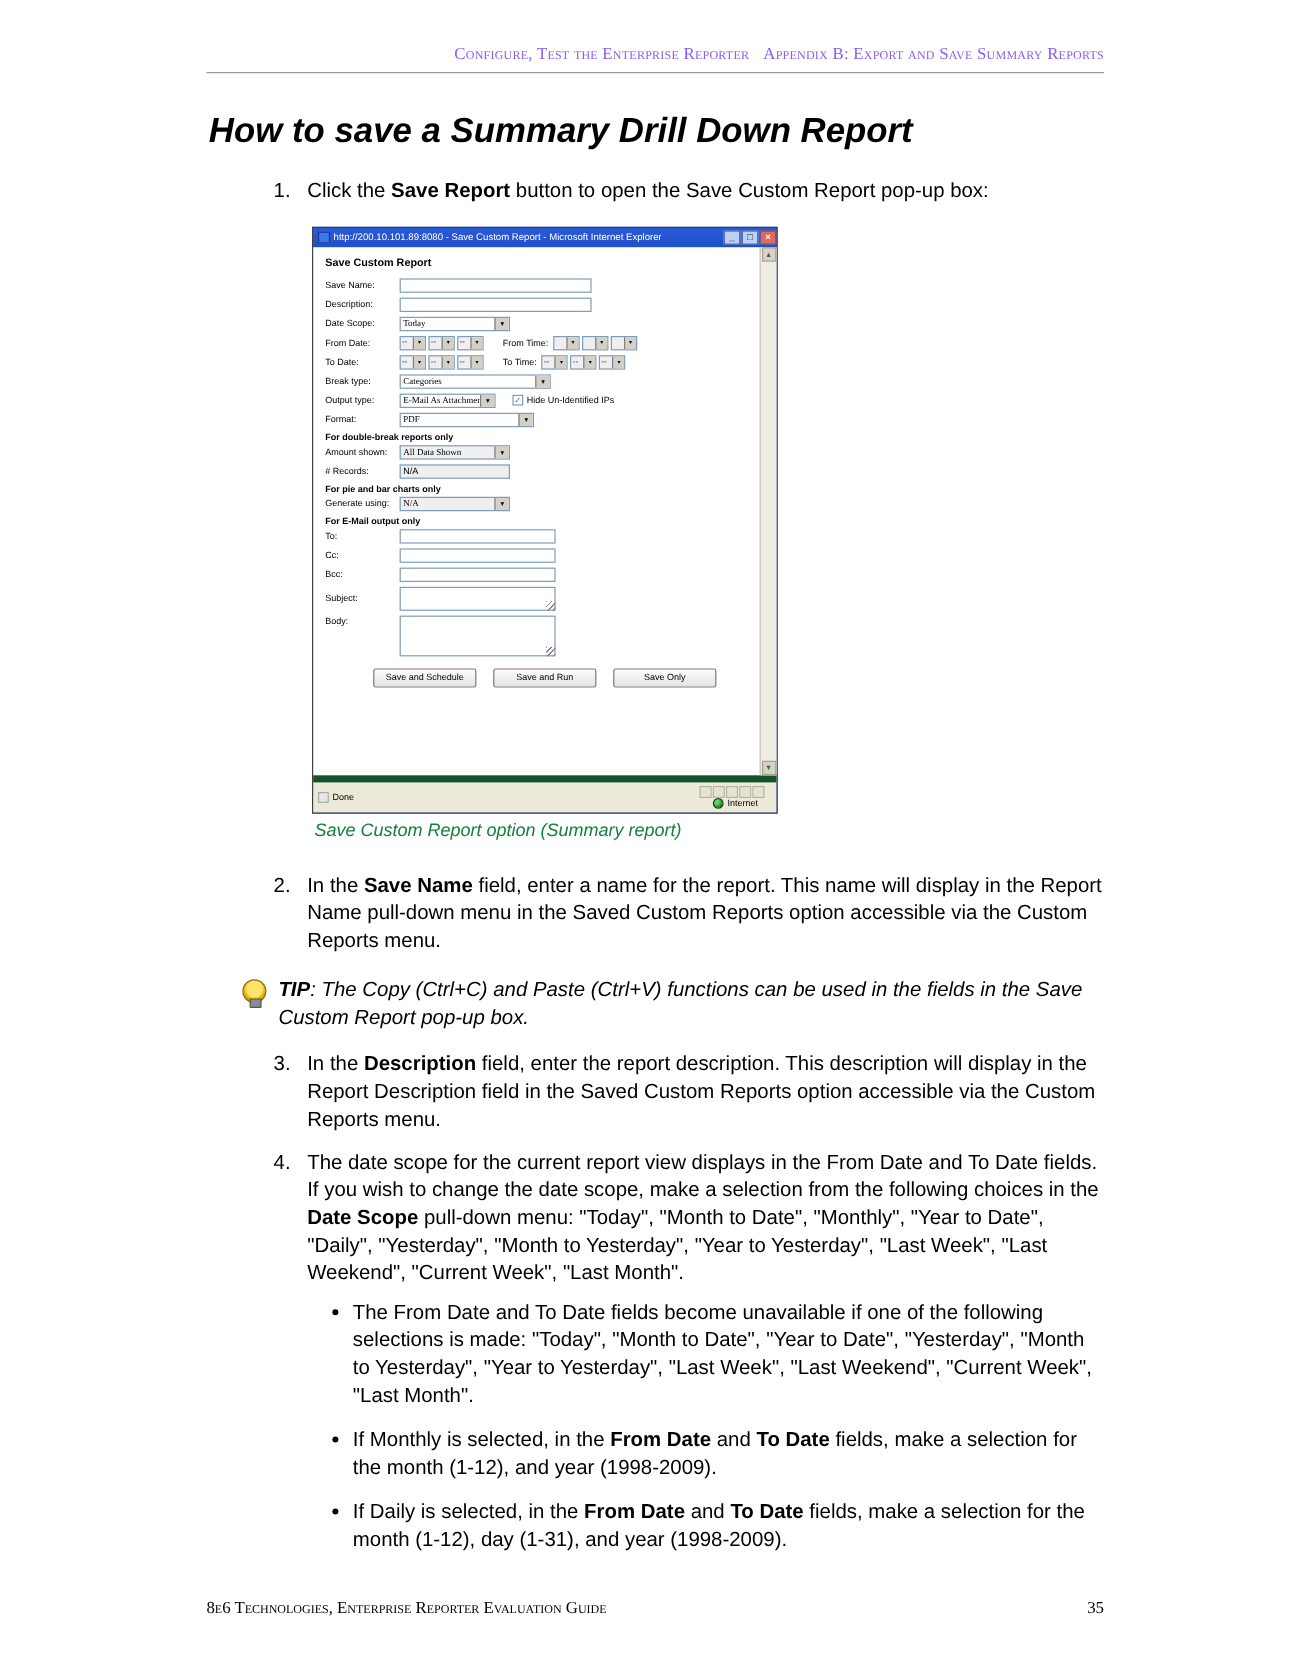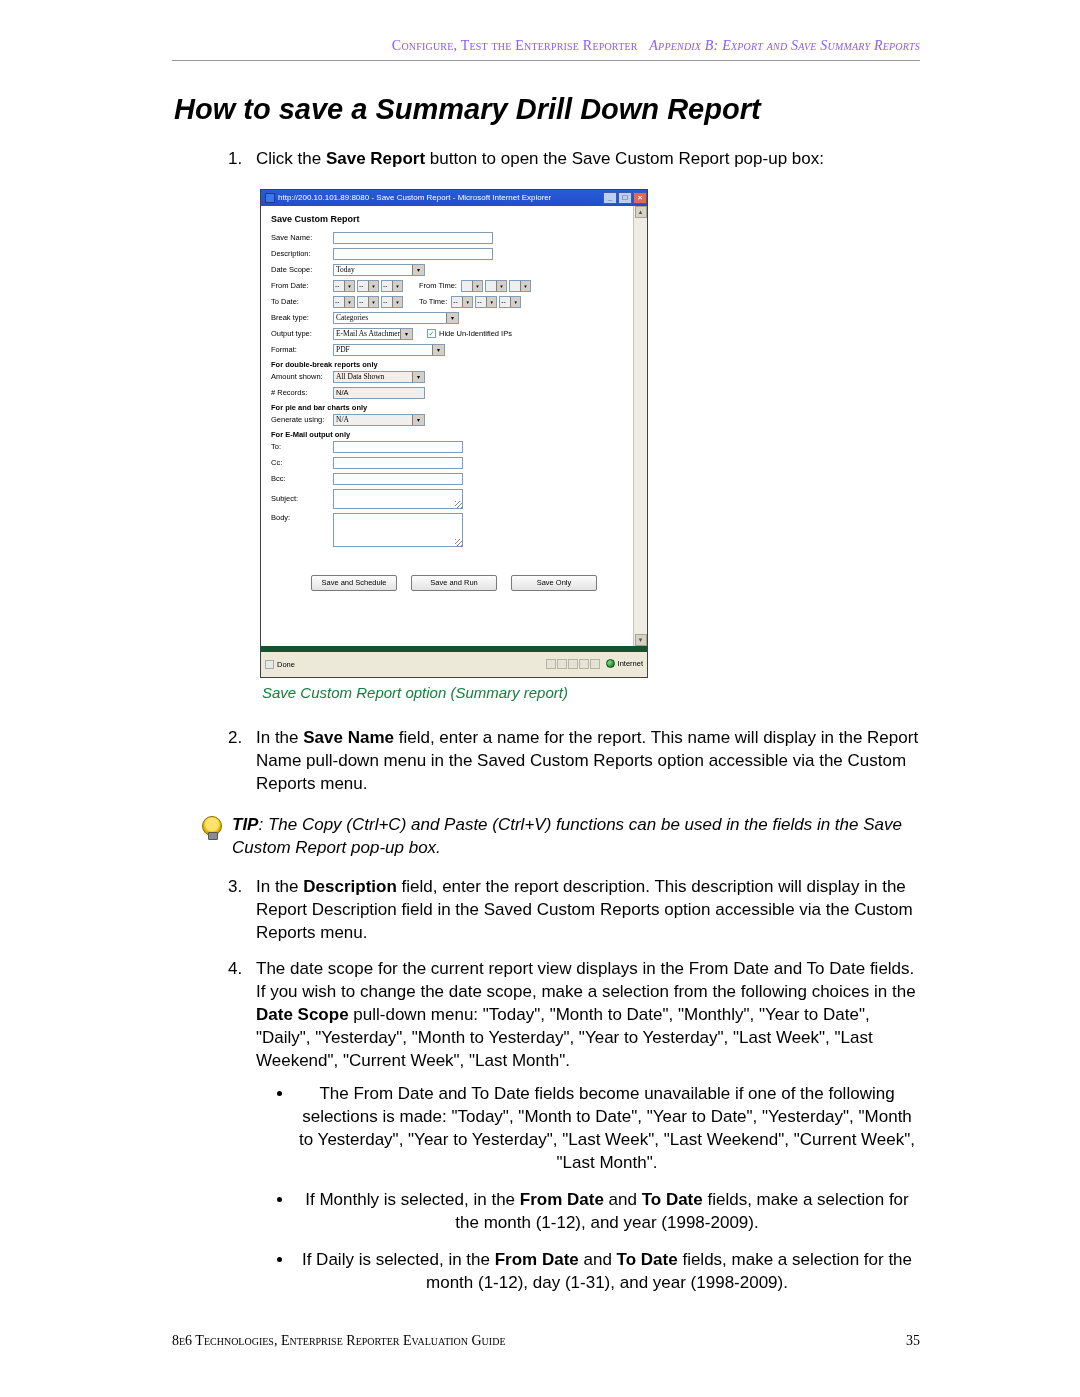--- a/index.html
+++ b/index.html
@@ -120,21 +120,21 @@
     content:"▾"; position:absolute; right:0; top:0; width:9px; height:100%;
     background:#d4d0c8; border-left:1px solid #808080; display:flex; align-items:center; justify-content:center; font-size:5px;
   }
   .inline-lbl { font-size:7.5px; margin:0 4px 0 14px; }
   .chk { display:flex; align-items:center; gap:3px; font-size:7.5px; margin-left:14px; }
   .chkbox { width:9px; height:9px; border:1px solid #7f9db9; background:#fff; display:flex; align-items:center; justify-content:center; font-size:7px; color:#1a5; }
   .txtarea { height:34px; border:1px solid #7f9db9; background:#fff; width:130px; position:relative; }
   .txtarea .resizer { position:absolute; right:-1px; bottom:-1px; width:8px; height:8px; background:repeating-linear-gradient(135deg,#888 0 1px,#0000 1px 3px);}
   .btn-row { display:flex; gap:14px; margin-top:10px; justify-content:center; }
   .ie-btn { height:16px; min-width:86px; border:1px solid #7a7a7a; background:linear-gradient(#fdfdfd,#e3e3e3);
-            font-size:7.5px; display:flex; align-items:center; justify-content:center; border-radius:2px;margin-top:18px; }
+            font-size:7.5px; display:flex; align-items:center; justify-content:center; border-radius:2px; }
   .ie-status {
     height:31px; background:#ece9d8; border-top:6px solid #14532d;
     display:flex; align-items:center; justify-content:space-between; padding:12px 4px;
   }
   .ie-status .done { display:flex; align-items:center; gap:3px; font-size:7.5px; }
   .ie-status .inet { display:flex; align-items:center; gap:3px; font-size:7.5px; }
   .ie-status .globe {
     width:9px; height:9px; border-radius:50%; background:radial-gradient(circle at 30% 30%, #6ad16a 20%, #1a7a2a 80%);
     border:1px solid #0a4a1a;
   }
@@ -163,37 +163,37 @@
   .tip em { font-style: italic; }
   .tip b { font-weight: bold; font-style: italic; }
   ul.subbul {
     margin-left: 108px;
     margin-top:6px;
     font-size:17px;
     line-height:1.35;
     list-style: disc;
     padding-left:14px;
   }
-  ul.subbul li { margin-bottom:14px;text-align:center; }
+  ul.subbul li { margin-bottom:14px; }
   .footer {
     position:absolute; bottom:48px; left:172px; right:160px;
     display:flex; justify-content:space-between;
     font-variant: small-caps; font-family: "Times New Roman", serif;
     font-size:14px; color:#000;
   }
 </style>
 </head>
 <body>
 
 <div class="page">
 
   <div class="running-head">
     <span>Configure, Test the Enterprise Reporter</span>
     <span>&nbsp;</span>
-    <span style="font-style:italic">Appendix B: Export and Save Summary Reports</span>
+    <span style="">Appendix B: Export and Save Summary Reports</span>
   </div>
   <hr class="rule">
 
   <h1 class="title">How to save a Summary Drill Down Report</h1>
 
   <div class="step">
     <div class="num">1.</div>
     <div class="body">
       <span>Click the </span><b>Save Report</b><span> button to open the Save Custom Report pop-up box:</span>
     </div>
@@ -355,21 +355,21 @@
           <div class="ie-btn">Save and Schedule</div>
           <div class="ie-btn">Save and Run</div>
           <div class="ie-btn">Save Only</div>
         </div>
       </div>
       <div class="ie-status">
         <div class="done">
           <span style="width:9px;height:9px;background:#e8e8e8;border:1px solid #aaa;display:inline-block"></span>
           <span>Done</span>
         </div>
-        <div style="display:flex;align-items:flex-start;">
+        <div style="display:flex;align-items:center;flex-direction:column;">
           <div class="cells">
             <span class="cell"></span>
               <span class="cell"></span>
               <span class="cell"></span>
               <span class="cell"></span>
               <span class="cell"></span>
           </div>
           <div class="inet">
             <span class="globe"></span>
             <span>Internet</span>

